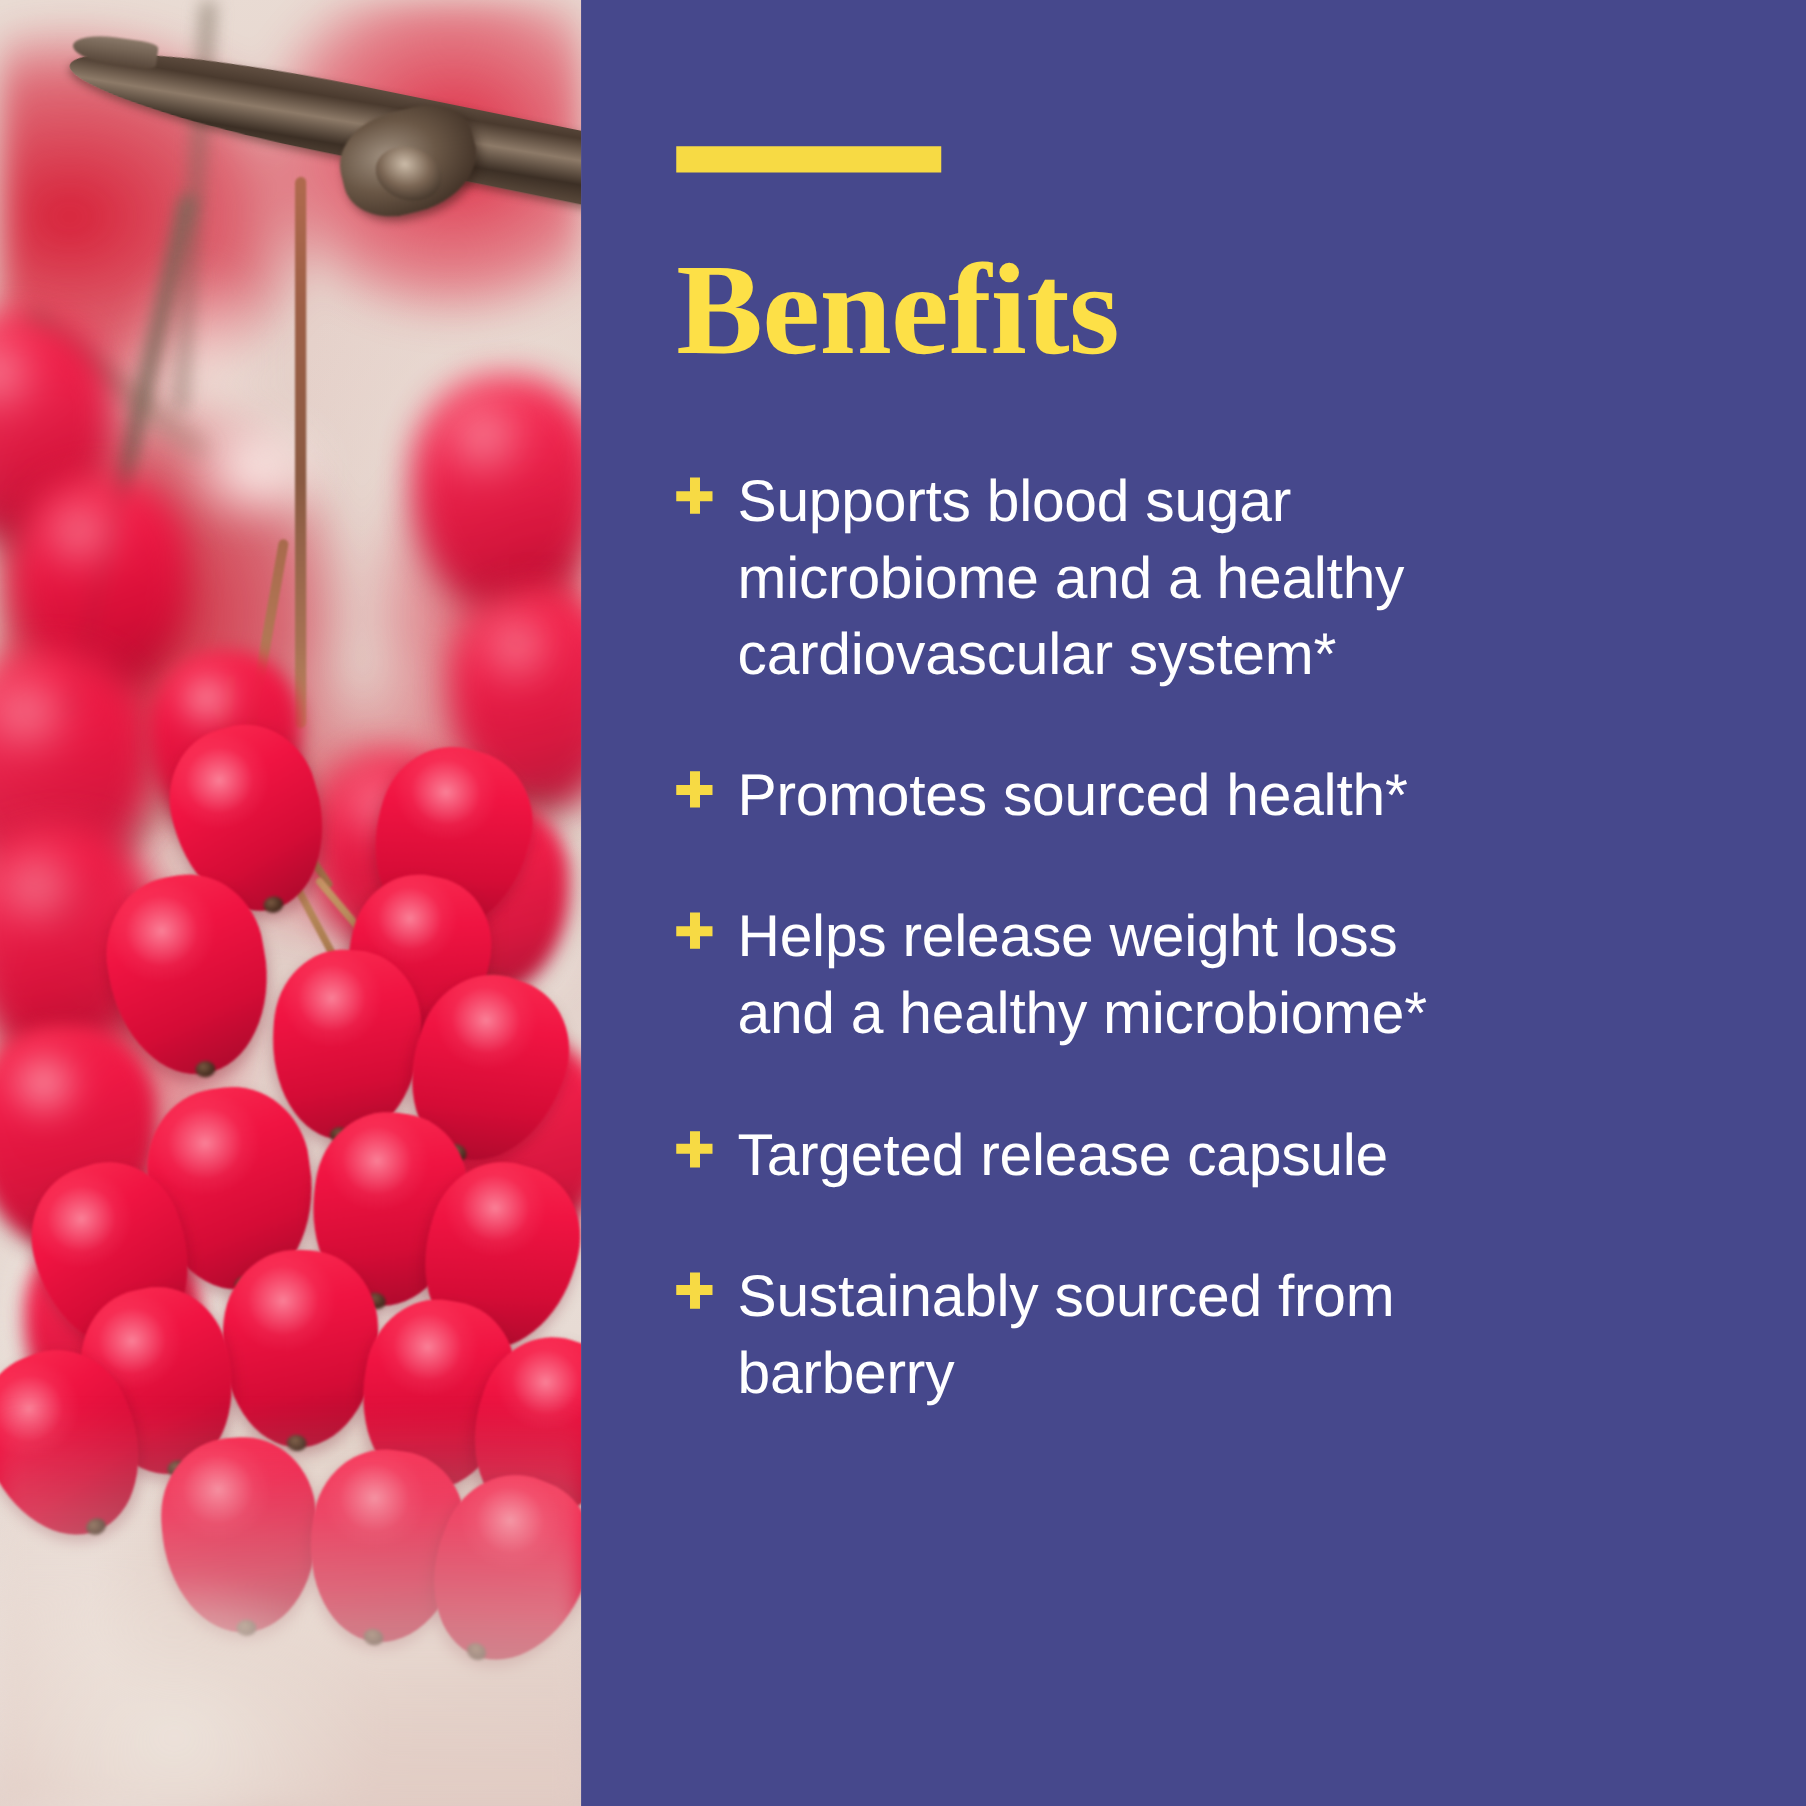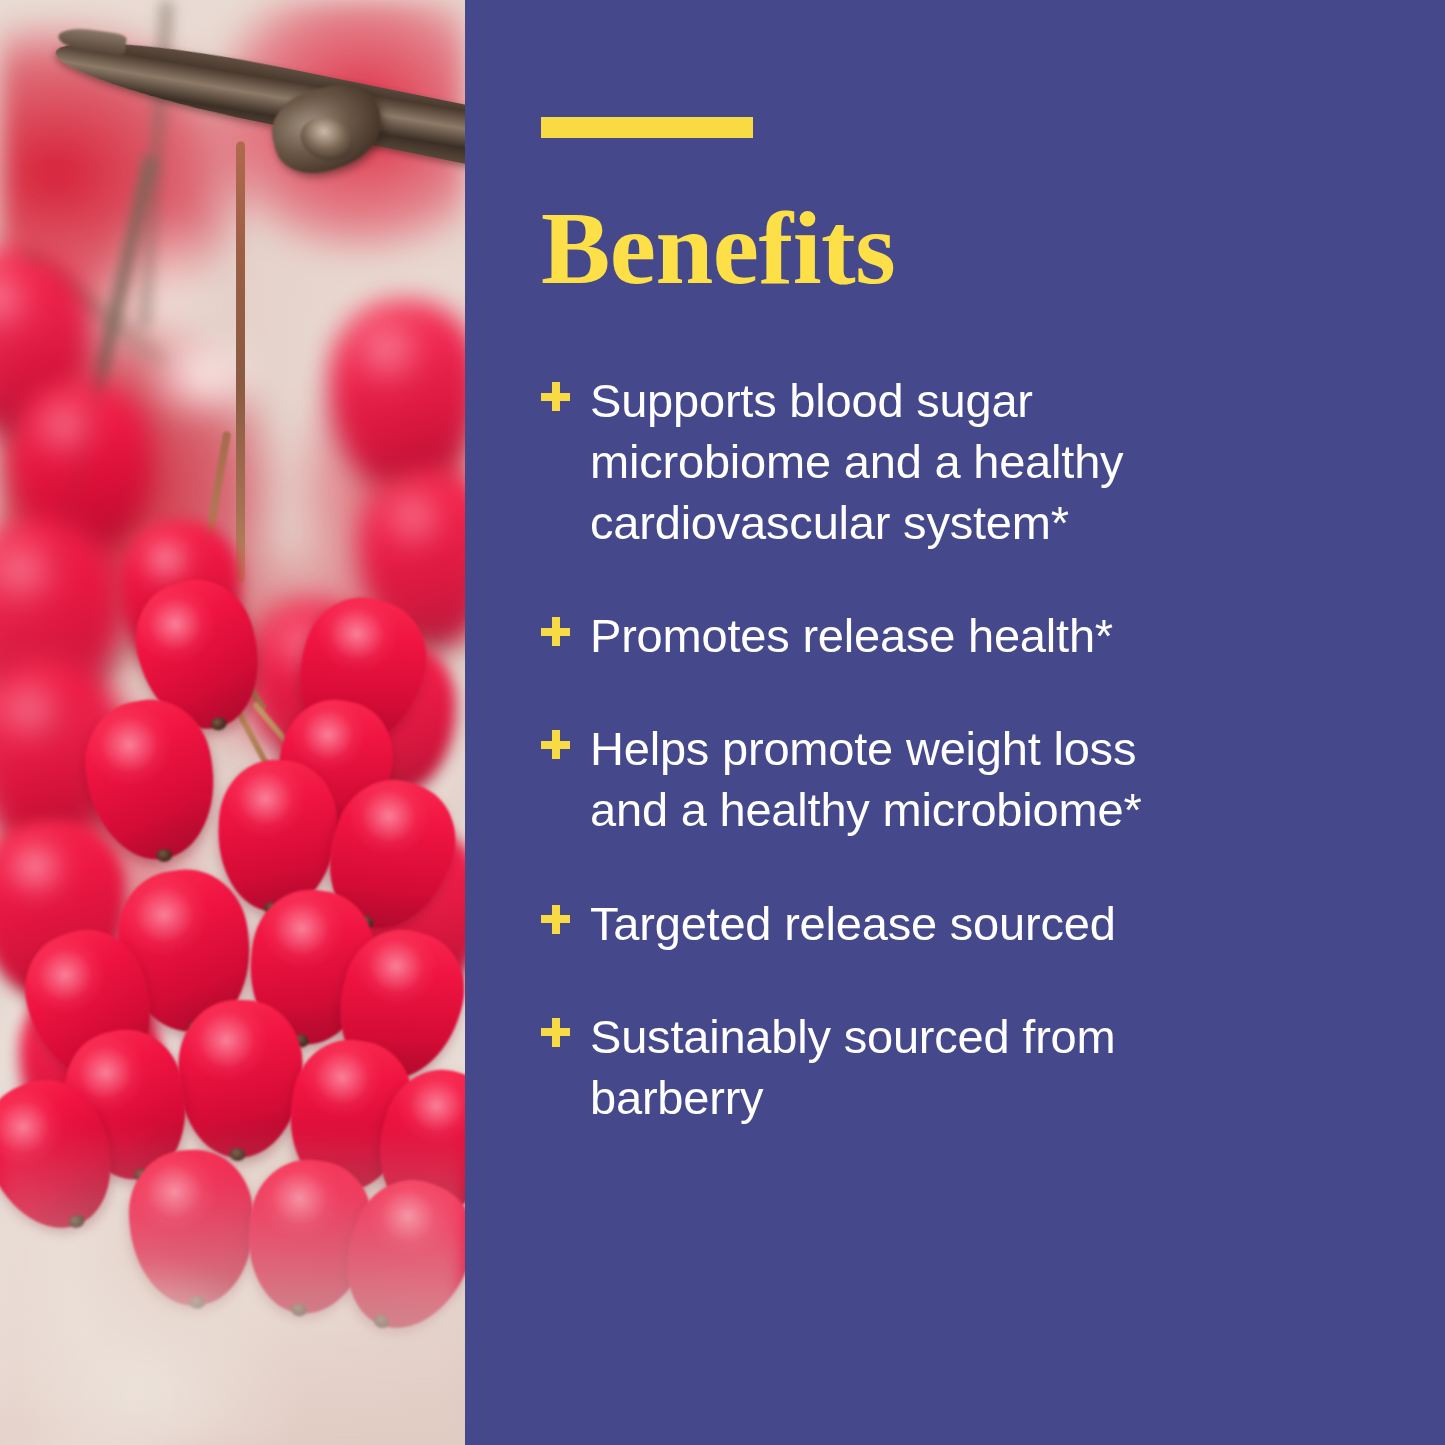--- a/index.html
+++ b/index.html
@@ -333,38 +333,38 @@
         <span class="benefit-text">Supports blood sugar
 microbiome and a healthy
 cardiovascular system*</span>
       </li>
 
       <li class="benefit-item">
         <span class="plus-icon">
             <i></i>
             <b></b>
           </span>
-        <span class="benefit-text">Promotes release health*</span>
-      </li>
-
-      <li class="benefit-item">
-        <span class="plus-icon">
-            <i></i>
-            <b></b>
-          </span>
-        <span class="benefit-text">Helps promote weight loss
+        <span class="benefit-text">Promotes sourced health*</span>
+      </li>
+
+      <li class="benefit-item">
+        <span class="plus-icon">
+            <i></i>
+            <b></b>
+          </span>
+        <span class="benefit-text">Helps release weight loss
 and a healthy microbiome*</span>
       </li>
 
       <li class="benefit-item">
         <span class="plus-icon">
             <i></i>
             <b></b>
           </span>
-        <span class="benefit-text">Targeted release sourced</span>
+        <span class="benefit-text">Targeted release capsule</span>
       </li>
 
       <li class="benefit-item">
         <span class="plus-icon">
             <i></i>
             <b></b>
           </span>
         <span class="benefit-text">Sustainably sourced from
 barberry</span>
       </li>

